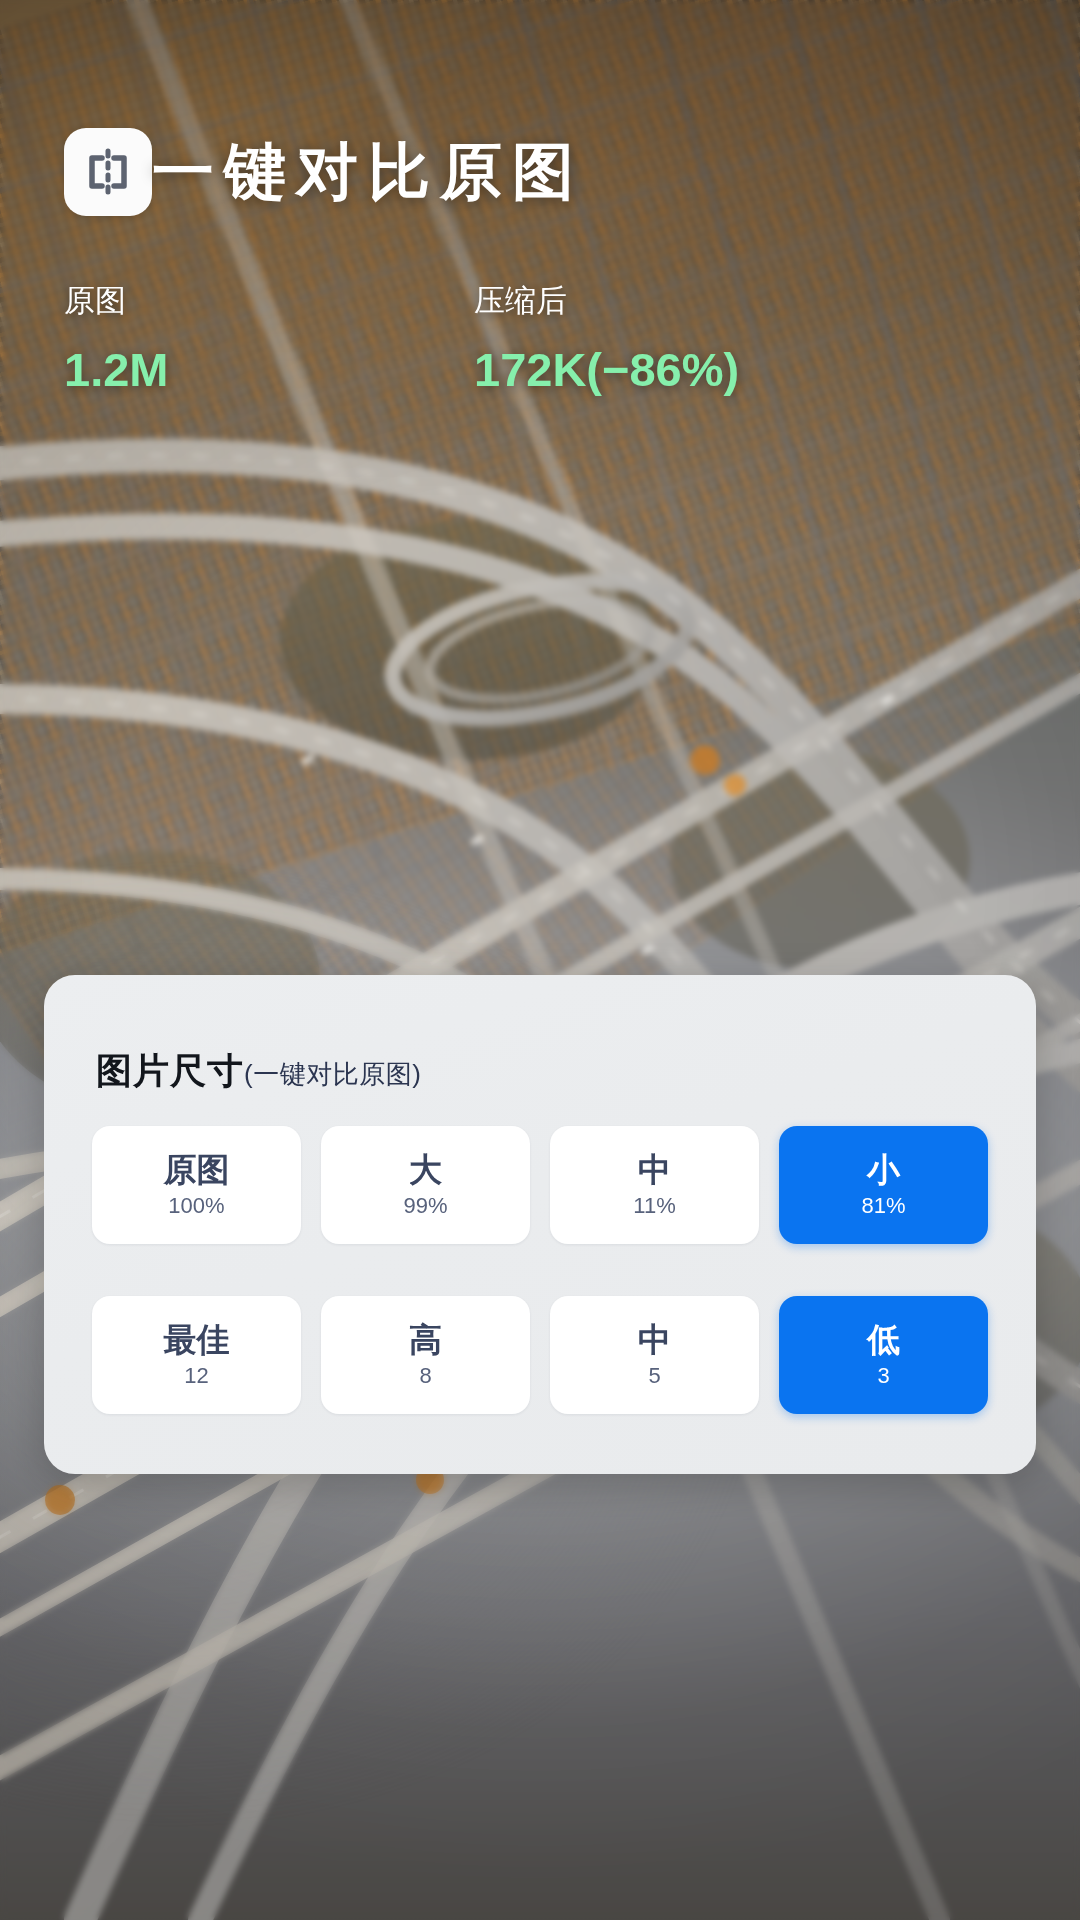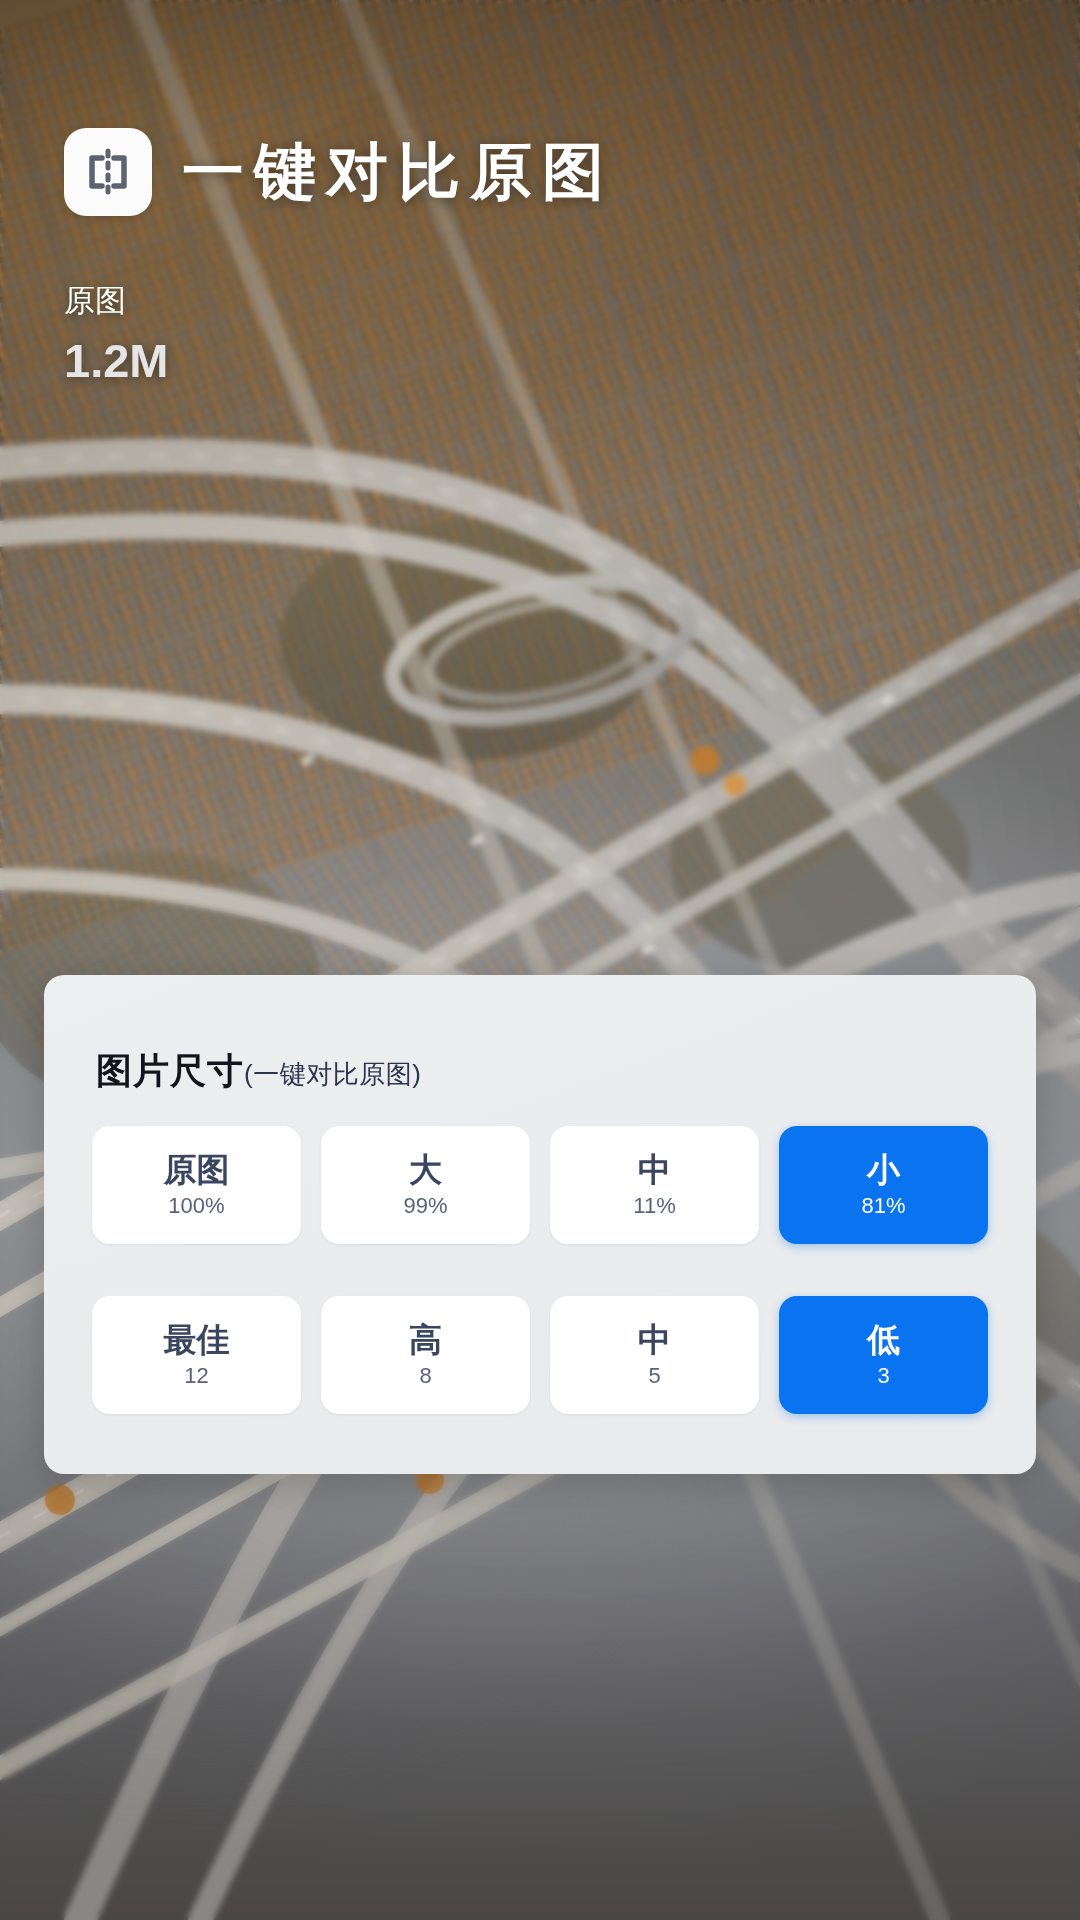--- a/index.html
+++ b/index.html
@@ -115,21 +115,20 @@
   
   #header {
     position: absolute;
     left: 0; right: 0; top: 0;
     padding: 128px 64px 0 64px;
   }
 
   .title-row {
     display: flex;
     align-items: center;
-    gap: 30px;
   }
 
   .app-logo {
     width: 88px;
     height: 88px;
     border-radius: 22px;
     background: #fbfbfb;
     display: flex;
     align-items: center;
     justify-content: center;
@@ -158,37 +157,37 @@
   .stat { flex: 0 0 auto; }
   .stat.original { width: 410px; }
   .stat-label {
     color: #ffffff;
     font-size: 31px;
     font-weight: normal;
     line-height: 1.25;
     text-shadow: 0 2px 10px rgba(0,0,0,0.45);
   }
   .stat-value {
-    color: #e5e5e5;
+    color: #86efac;
     font-size: 47px;
     font-weight: bold;
     line-height: 1.24;
-    margin-top: 11px;
+    margin-top: 20px;
     text-shadow: 0 2px 12px rgba(0,0,0,0.45);
     white-space: nowrap;
   }
 
   
   #settings-card {
     position: absolute;
     left: 44px;
     right: 44px;
     top: 975px;
     background: linear-gradient(160deg, #eceef0 0%, #eaecee 45%, #e9ebed 100%);
-    border-radius: 20px;
+    border-radius: 31px;
     padding: 72px 48px 60px 48px;
     box-shadow: 0 10px 42px rgba(0,0,0,0.22);
   }
 
   .section + .section { margin-top: 52px; }
 
   .section-heading {
     display: flex;
     align-items: baseline;
     margin: 0 0 30px 4px;
@@ -349,20 +348,24 @@
       </div>
       <div class="app-title">一键对比原图</div>
     </div>
   </div>
 
   <div id="stats">
     <div class="stat original">
       <div class="stat-label">原图</div>
       <div class="stat-value">1.2M</div>
     </div>
+    <div class="stat compressed">
+      <div class="stat-label">压缩后</div>
+      <div class="stat-value">172K(−86%)</div>
+    </div>
   </div>
 
   <div id="settings-card">
 
     <div class="section">
       <div class="section-heading">
         <span class="section-title">图片尺寸</span>
         <span class="section-note">(一键对比原图)</span>
       </div>
       <div class="option-row">

